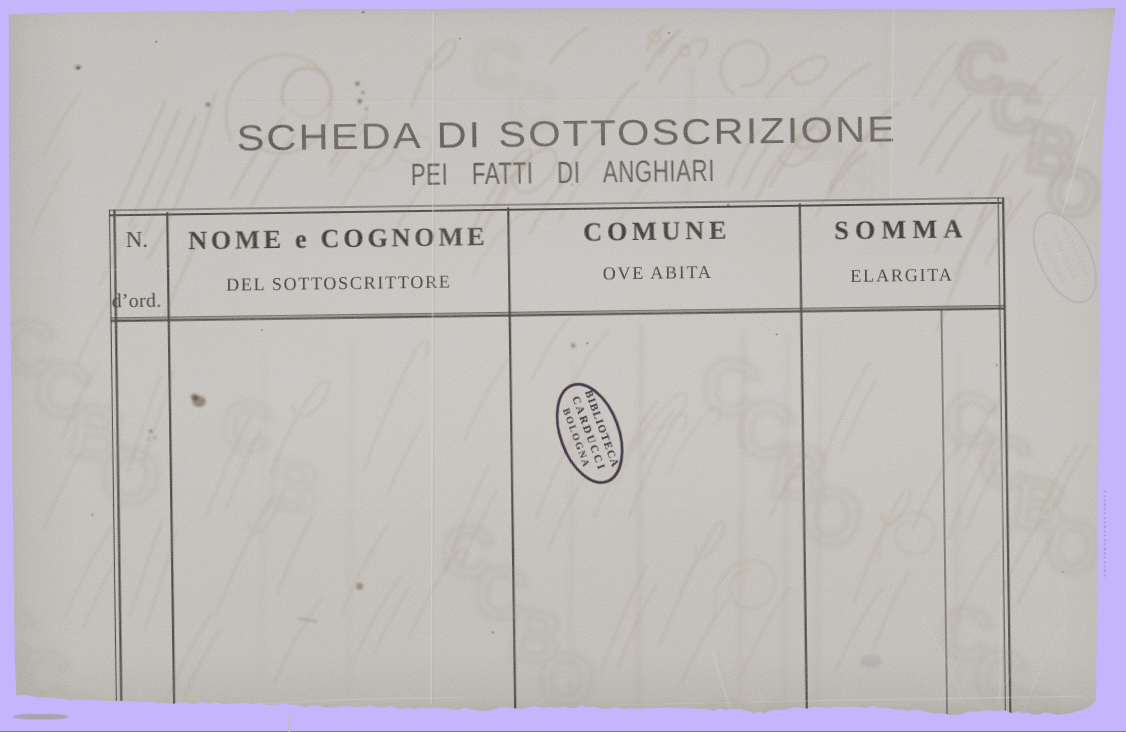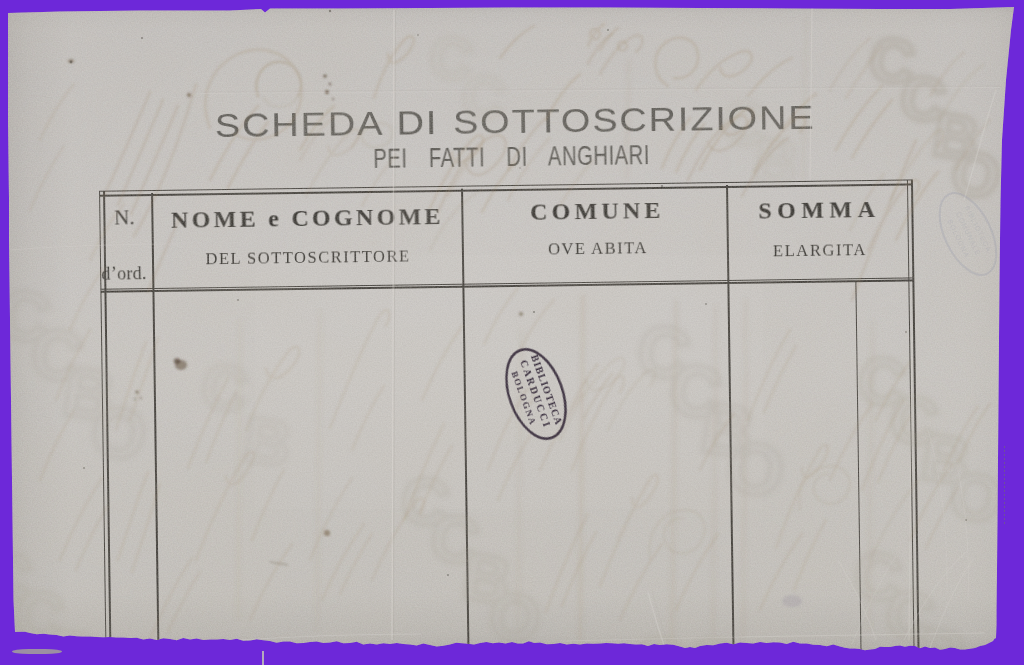--- a/index.html
+++ b/index.html
@@ -1,17 +1,17 @@
 <!DOCTYPE html>
 <html><head>
 <meta charset="utf-8">
 <style>
 html,body{margin:0;padding:0;}
 body{width:1024px;height:665px;overflow:hidden;background:#0d130c;font-family:"Liberation Sans",sans-serif;}
-#stage{position:relative;width:1024px;height:665px;background:#6d28d9;}
+#stage{position:relative;width:1024px;height:665px;background:#c4b5fd;}
 #paper{position:absolute;left:0;top:0;width:1024px;height:665px;background:#c8c5c2;
 clip-path:polygon(8px 13px,60px 11.5px,140px 10.5px,230px 10.5px,261px 9px,265px 12.5px,270px 8.5px,340px 8.5px,430px 8px,520px 7.5px,610px 7.5px,700px 8px,790px 8.5px,880px 9px,950px 9px,1014px 7px,1011px 30px,1006px 80px,1002px 140px,1000.5px 200px,1000px 240px,999.5px 280px,999px 340px,998.5px 400px,998px 460px,997.5px 520px,997px 570px,996.5px 610px,996.5px 625px,996px 638px,994.5px 638.7px,993px 641px,989.0px 643.1px,985px 645px,980.0px 646.1px,975px 648px,970.0px 648.8px,965.0px 649.4px,960px 649.5px,955.0px 647.9px,950.0px 647.6px,945px 649px,940.0px 649.7px,935.0px 647.6px,930px 648px,925.0px 646.5px,920.0px 648.3px,915px 646px,910.0px 645.7px,905.0px 646.7px,900px 645.5px,895.0px 645.9px,890.0px 646.9px,885px 647px,880.0px 646.7px,875.0px 649.1px,870px 649.5px,865.0px 650.3px,860.0px 648.9px,855px 648.5px,850.0px 648.6px,845.0px 647.7px,840px 646.5px,833.3px 644.6px,826.7px 646.3px,820px 645px,813.3px 644.8px,806.7px 643.4px,800px 643.5px,793.3px 641.7px,786.7px 644.0px,780px 642.5px,773.3px 642.2px,766.7px 642.9px,760px 642px,753.3px 643.4px,746.7px 643.0px,740px 642.5px,733.3px 644.2px,726.7px 642.8px,720px 643.5px,713.3px 645.3px,706.7px 645.0px,700px 646px,695.0px 647.9px,690px 647px,685.0px 648.0px,680px 646.5px,673.3px 644.7px,666.7px 644.3px,660px 645px,654.0px 643.9px,648.0px 646.1px,642.0px 644.2px,636.0px 644.6px,630px 644px,624.0px 643.3px,618.0px 643.8px,612.0px 643.3px,606.0px 643.1px,600px 643.5px,593.3px 643.7px,586.7px 643.6px,580.0px 644.5px,573.3px 643.7px,566.7px 644.5px,560px 643px,553.3px 644.0px,546.7px 644.2px,540px 642.5px,534.4px 642.9px,528.8px 641.2px,523.2px 643.4px,517.6px 643.6px,512px 642px,505.6px 643.5px,499.2px 642.6px,492.8px 643.3px,486.4px 641.9px,480px 643px,474.0px 644.4px,468.0px 643.8px,462.0px 643.2px,456.0px 642.8px,450px 644.5px,443.3px 645.8px,436.7px 646.4px,430px 645px,423.3px 643.5px,416.7px 645.6px,410px 644.5px,403.3px 644.0px,396.7px 643.0px,390px 644px,383.3px 643.2px,376.7px 644.5px,370px 643.5px,363.3px 644.5px,356.7px 641.7px,350px 643px,343.3px 643.2px,336.7px 641.2px,330px 642.5px,323.3px 643.0px,316.7px 641.6px,310px 642px,303.3px 643.1px,296.7px 643.2px,290px 641.5px,283.3px 641.4px,276.7px 642.8px,270px 641px,263.3px 640.2px,256.7px 639.3px,250px 640.5px,243.3px 640.7px,236.7px 638.7px,230px 640px,223.3px 638.9px,216.7px 639.4px,210px 639.5px,203.3px 639.9px,196.7px 638.4px,190px 639.5px,183.3px 637.9px,176.7px 640.3px,170px 639px,163.3px 638.2px,156.7px 640.1px,150px 638.5px,143.3px 639.6px,136.7px 637.8px,130px 638px,123.3px 637.5px,116.7px 637.4px,110px 637px,103.3px 637.3px,96.7px 637.0px,90px 636.5px,83.3px 636.4px,76.7px 636.2px,70px 635.5px,63.3px 636.6px,56.7px 634.9px,50px 634.5px,43.3px 633.8px,36.7px 634.2px,30px 633px,25.0px 631.8px,20.0px 631.7px,15px 632px,13.5px 600px,13px 560px,12.5px 520px,12px 480px,11.5px 440px,11px 400px,10.5px 360px,10px 320px,9.5px 280px,9px 240px,9px 200px,8.5px 160px,8px 120px,8px 60px);}
 #paper{background:
  radial-gradient(ellipse 700px 420px at 48% 38%, rgba(255,255,255,0.07), rgba(255,255,255,0) 70%),
  linear-gradient(90deg, rgba(80,74,66,0.18) 0px, rgba(80,74,66,0.07) 30px, rgba(0,0,0,0) 70px),
  linear-gradient(-90deg, rgba(80,74,66,0.13) 0px, rgba(80,74,66,0.04) 26px, rgba(0,0,0,0) 60px),
  linear-gradient(180deg, rgba(70,64,58,0.18) 0px, rgba(70,64,58,0.03) 14px, rgba(0,0,0,0) 30px),
  linear-gradient(0deg, rgba(70,64,58,0.22) 8px, rgba(70,64,58,0.08) 30px, rgba(0,0,0,0) 70px),
  linear-gradient(180deg, #c0bdbb 0%, #c4c1bf 30%, #c6c3c0 55%, #c1bebA 85%, #bdbab5 100%);}
 #marks{position:absolute;left:0;top:0;z-index:5;}

